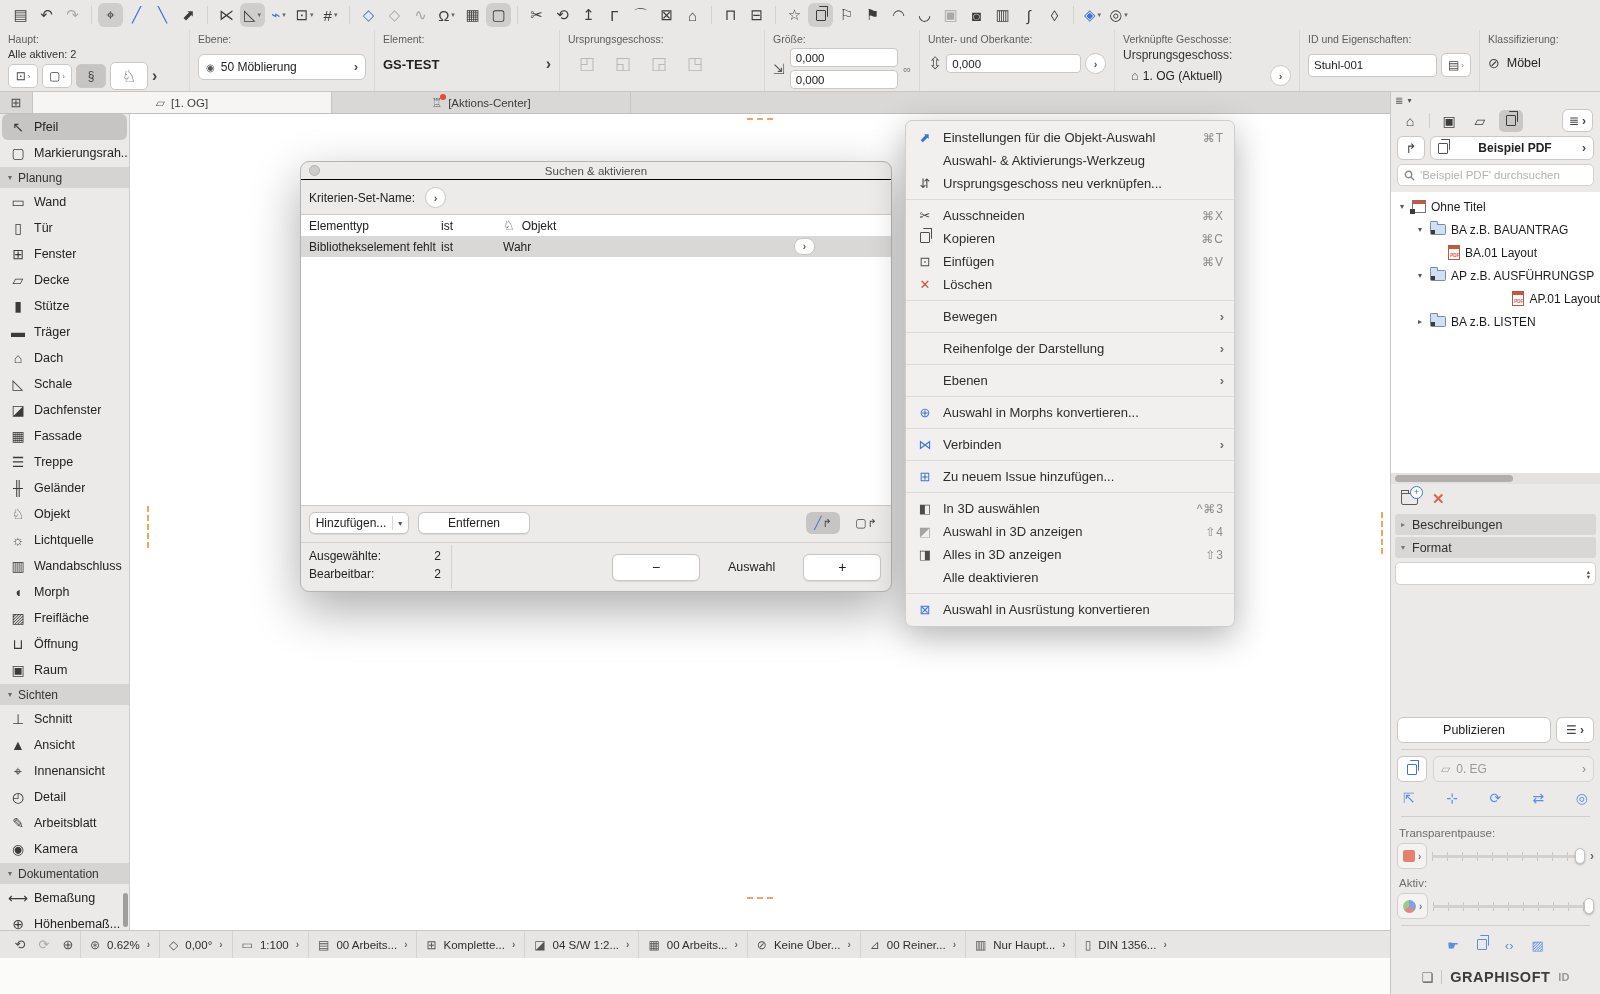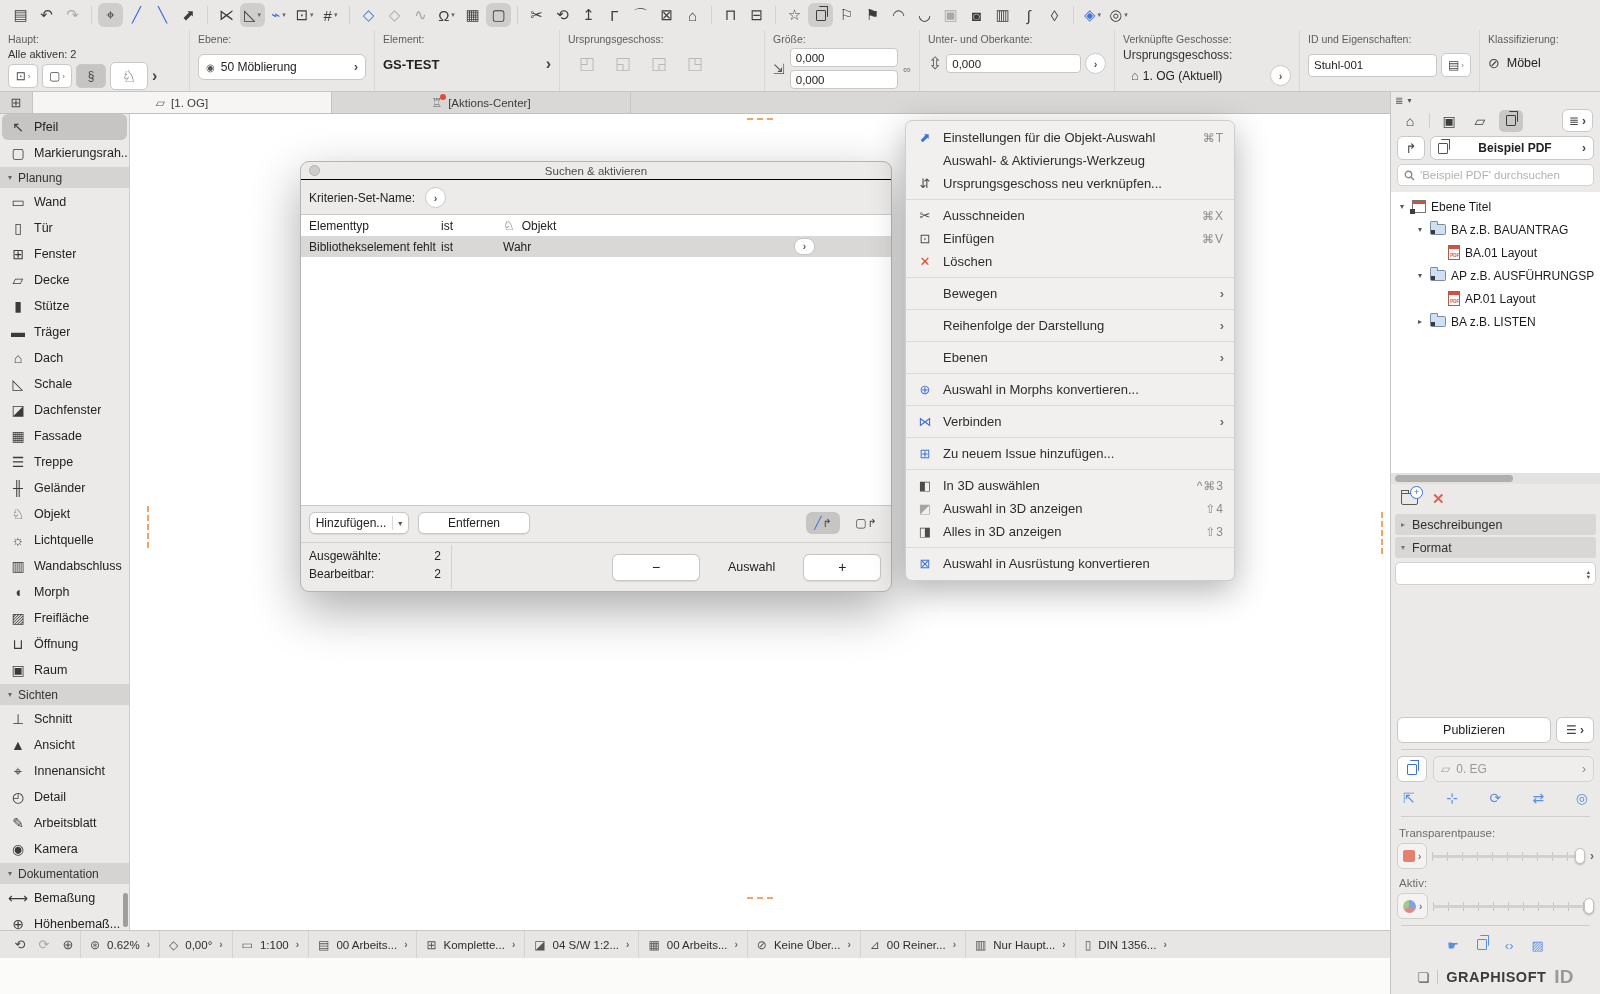--- a/index.html
+++ b/index.html
@@ -197,21 +197,21 @@
   .slider .ticks{position:absolute;left:0;right:0;top:4px;height:9px;
                  background:repeating-linear-gradient(90deg,#c6c5c4 0 1px,transparent 1px 15px)}
   .slider .thumb{position:absolute;right:0;top:0;width:10px;height:16px;background:#fff;border:1px solid #c2c1c0;
                  border-radius:5px;box-shadow:0 1px 2px rgba(0,0,0,.25);box-sizing:border-box}
   .rp-bottomicons{height:30px;display:flex;align-items:center;justify-content:center;gap:18px;
                   font-size:13px;color:#5b8ede}
   .rp-brand{height:34px;display:flex;align-items:center;justify-content:center;gap:8px;color:#3c3c3c}
   .brand-ic{font-size:13px;color:#555}
   .brand-sep{width:1px;height:14px;background:#c6c5c4}
   .brand-txt{font-size:14.5px;font-weight:bold;letter-spacing:.5px}
-  .brand-id{font-size:19px;color:#9a9998;font-weight:bold}
+  .brand-id{font-size:11px;color:#9a9998;font-weight:bold}
   
   .statusbar{position:absolute;left:0;top:930px;width:1390px;height:28px;background:#e7e6e5;
              border-top:1px solid #c8c7c6;display:flex;align-items:center;box-sizing:border-box;padding-left:8px}
   .sico{width:24px;text-align:center;font-size:13px;color:#4c4c4b;flex:none}
   .sico.mut{color:#aaa9a8}
   .sitem{display:flex;align-items:center;gap:7px;padding:0 9px;font-size:11.5px;color:#2e2e2d;height:100%;
          border-left:1px solid #d4d3d2;white-space:nowrap}
   .sitem .g{font-size:12px;color:#555}
   .sitem .cv{color:#666;font-size:10px;font-weight:bold}
   .bottomstrip{position:absolute;left:0;top:958px;width:1390px;height:36px;background:#fbfbfa}
@@ -689,20 +689,25 @@
       <span class="mico">⇵</span>
       <span class="mlabel">Ursprungsgeschoss neu verknüpfen...</span>
     </div>
     <div class="msep"></div>
     <div class="mi">
       <span class="mico">✂</span>
       <span class="mlabel">Ausschneiden</span>
       <span class="mright">⌘X</span>
     </div>
     <div class="mi">
+      <span class="mico"><span class="ico-pages"></span></span>
+      <span class="mlabel">Kopieren</span>
+      <span class="mright">⌘C</span>
+    </div>
+    <div class="mi">
       <span class="mico">⊡</span>
       <span class="mlabel">Einfügen</span>
       <span class="mright">⌘V</span>
     </div>
     <div class="mi">
       <span class="mico red">✕</span>
       <span class="mlabel">Löschen</span>
     </div>
     <div class="msep"></div>
     <div class="mi">
@@ -746,20 +751,24 @@
     </div>
     <div class="mi">
       <span class="mico muted">◩</span>
       <span class="mlabel">Auswahl in 3D anzeigen</span>
       <span class="mright">⇧4</span>
     </div>
     <div class="mi">
       <span class="mico">◨</span>
       <span class="mlabel">Alles in 3D anzeigen</span>
       <span class="mright">⇧3</span>
+    </div>
+    <div class="mi">
+      <span class="mico"></span>
+      <span class="mlabel">Alle deaktivieren</span>
     </div>
     <div class="msep"></div>
     <div class="mi">
       <span class="mico blue">⊠</span>
       <span class="mlabel">Auswahl in Ausrüstung konvertieren</span>
     </div>
   </div>
 
 <div class="rightpanel">
   <div class="rp-mini">
@@ -793,38 +802,38 @@
           <circle cx="4.5" cy="4.5" r="3.2" fill="none" stroke="#8a8a8a" stroke-width="1.4"></circle>
           <line x1="7" y1="7" x2="10" y2="10" stroke="#8a8a8a" stroke-width="1.4"></line>
         </svg>
       <span>'Beispiel PDF' durchsuchen</span>
     </span>
   </div>
   <div class="rp-tree" id="tree-host">
       <div class="trow" style="padding-left: 6px;">
         <span class="texp">▾</span>
         <span class="ico-chapter"></span>
-        <span>Ebene Titel</span>
+        <span>Ohne Titel</span>
       </div>
       <div class="trow" style="padding-left: 24px;">
         <span class="texp">▾</span>
         <span class="ico-folder"></span>
         <span>BA z.B. BAUANTRAG</span>
       </div>
       <div class="trow" style="padding-left: 42px;">
         <span class="texp"></span>
         <span class="ico-pdf"></span>
         <span>BA.01 Layout</span>
       </div>
       <div class="trow" style="padding-left: 24px;">
         <span class="texp">▾</span>
         <span class="ico-folder"></span>
         <span>AP z.B. AUSFÜHRUNGSP</span>
       </div>
-      <div class="trow" style="padding-left: 42px;">
+      <div class="trow" style="padding-left: 42px; justify-content: flex-end;">
         <span class="texp"></span>
         <span class="ico-pdf"></span>
         <span>AP.01 Layout</span>
       </div>
       <div class="trow" style="padding-left: 24px;">
         <span class="texp">▸</span>
         <span class="ico-folder"></span>
         <span>BA z.B. LISTEN</span>
       </div>
     </div>

